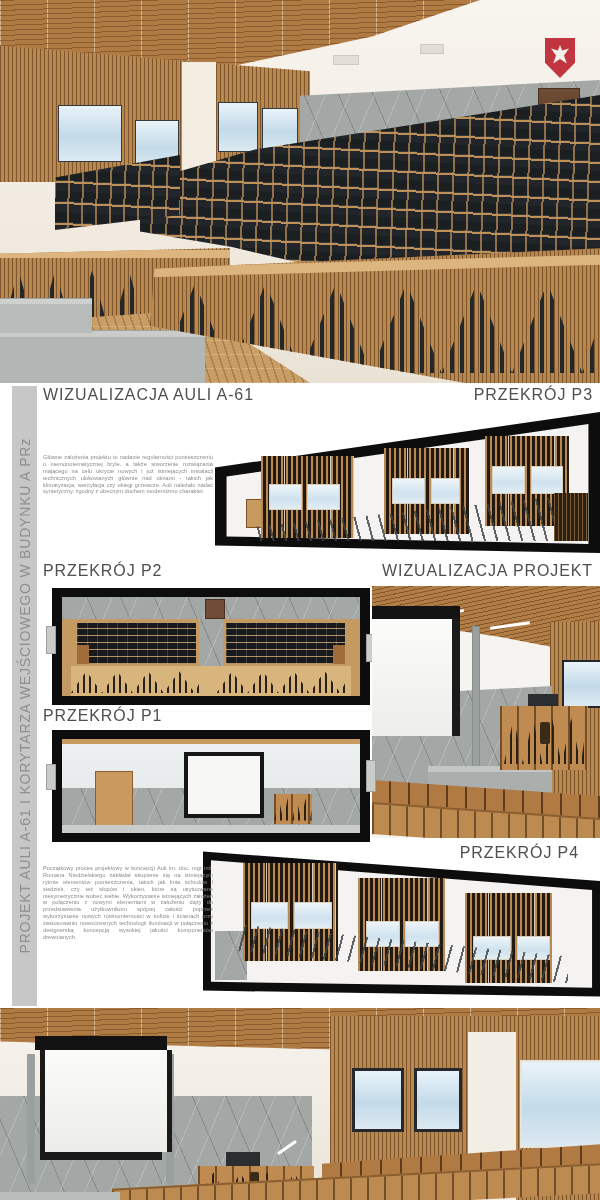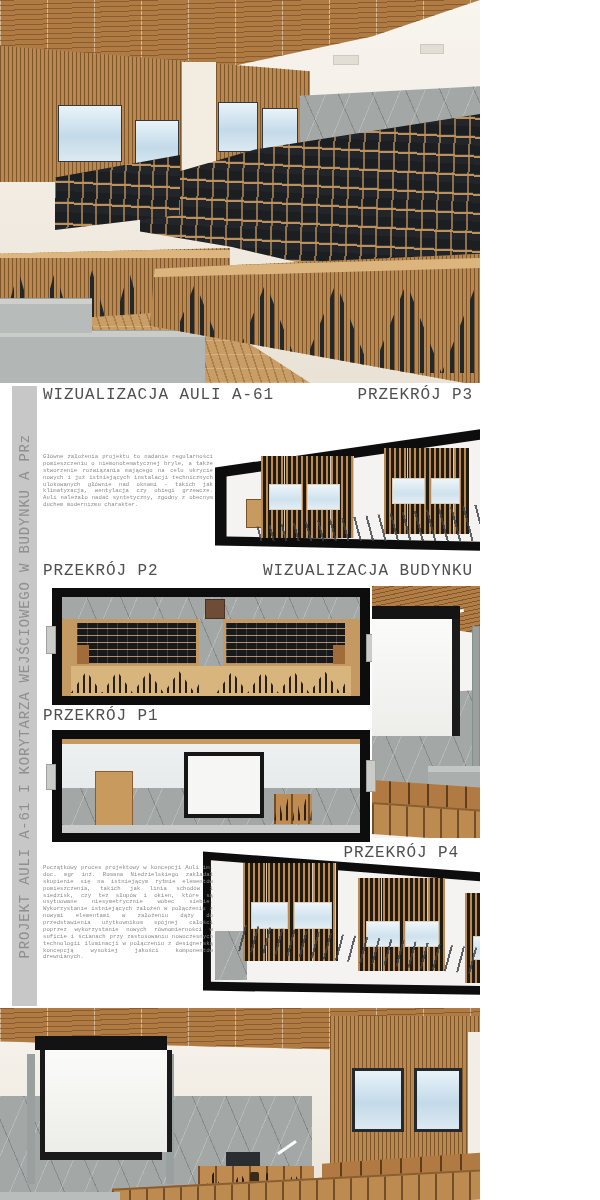--- a/index.html
+++ b/index.html
@@ -1,17 +1,17 @@
 <!DOCTYPE html>
 <html><head>
 <meta charset="utf-8">
 <style>
   html,body{margin:0;padding:0;background:#ffffff;}
-  #poster{position:relative;width:480px;height:1200px;background:#ffffff;overflow:hidden;
-          font-family:Liberation Mono, monospace;}
+  #poster{position:relative;width:600px;height:1200px;background:#ffffff;overflow:hidden;
+          font-family:Liberation Sans, sans-serif;}
   .abs{position:absolute;}
   .hd{position:absolute;font-size:16px;letter-spacing:.9px;color:#4f4f4f;white-space:nowrap;
       font-weight:400;transform:scale(1,1.05);}
   .para{position:absolute;width:170px;font-size:5.6px;line-height:1.23;color:#8a8a8a;
         text-align:justify;letter-spacing:.05px;}
   .sidebar{position:absolute;left:12px;top:386px;width:25px;height:620px;background:#c7c7c7;
            display:flex;align-items:center;justify-content:center;}
   .sidebar span{writing-mode:vertical-rl;transform:rotate(180deg);font-size:14px;color:#8f8f8f;
            letter-spacing:.8px;white-space:nowrap;}
   
@@ -91,21 +91,21 @@
     <div class="winlite" style="left:72%;top:40%;width:8%;height:17%;"></div>
     <div class="winlite" style="left:82%;top:40%;width:8%;height:17%;"></div>
     <div class="abs" style="left:9%;top:60%;width:82%;height:30%;clip-path:polygon(0 70%,100% 0,100% 100%,0 100%);
                 background:repeating-linear-gradient(75deg,transparent 0 10px,#3b3f42 10px 12px);opacity:.8;"></div>
     <div class="abs" style="left:88%;top:58%;width:9%;height:32%;background-color:#2a2119;background-image:repeating-linear-gradient(90deg,#7c5a34 0 1px,transparent 1px 4px);"></div>
   </div>
 
   <div class="para" style="left:43px;top:454px;">Główne założenia projektu to nadanie regularności pomieszczeniu o niemonotematycznej bryle, a także stworzenie rozwiązania mającego na celu ukrycie nowych i już istniejących instalacji technicznych ulokowanych głównie nad oknami - takich jak klimatyzacja, wentylacja czy obiegi grzewcze. Auli należało nadać syntetyczny, zgodny z obecnym duchem modernizmu charakter.</div>
 
   <div class="hd" style="left:43px;top:562px;">PRZEKRÓJ P2</div>
-  <div class="hd" style="right:7px;top:562px;">WIZUALIZACJA BUDYNKU</div>
+  <div class="hd" style="right:7px;top:562px;">WIZUALIZACJA PROJEKT</div>
 
   <div class="abs" style="left:52px;top:588px;width:318px;height:117px;background:#0d0d0d;">
     <div class="abs" style="left:10px;top:9px;width:298px;height:99px;background:#c59a62;">
       <div class="abs conc" style="left:0;top:0;width:298px;height:22px;"></div>
       <div class="abs" style="left:48%;top:2px;width:6%;height:18px;background:#6f4c35;border:1px solid #4a3021;"></div>
       <div class="abs conc" style="left:46%;top:22%;width:8%;height:78%;"></div>
       <div class="abs grid" style="left:5%;top:26%;width:40%;height:42%;"></div>
       <div class="abs grid" style="left:55%;top:26%;width:40%;height:42%;"></div>
       <div class="abs" style="left:5%;top:48%;width:4%;height:20%;background:#a06c3a;"></div>
       <div class="abs" style="left:91%;top:48%;width:4%;height:20%;background:#a06c3a;"></div>

